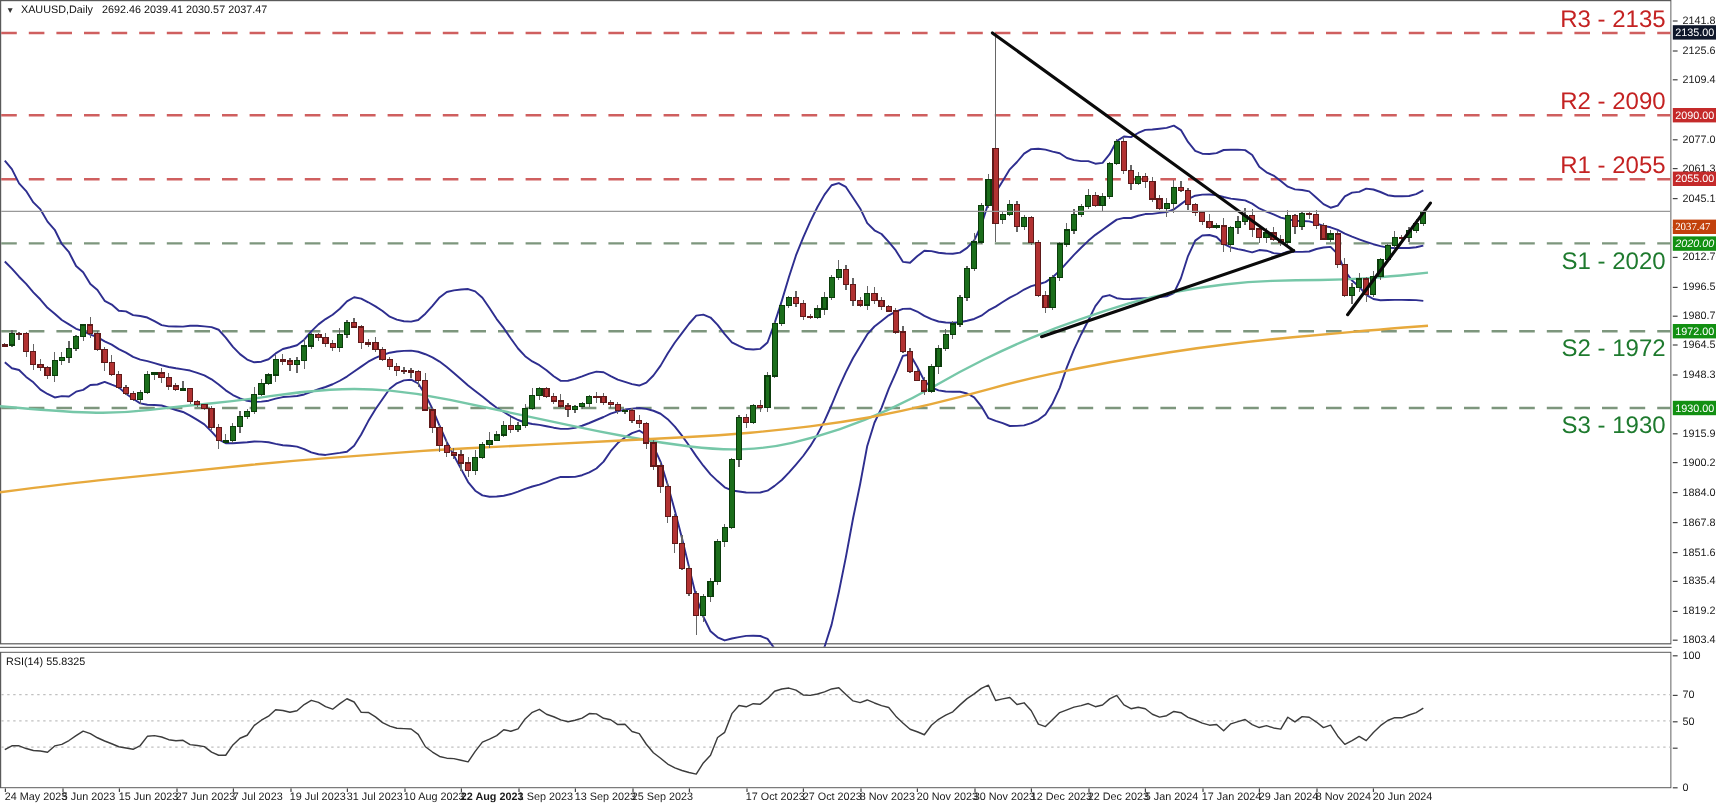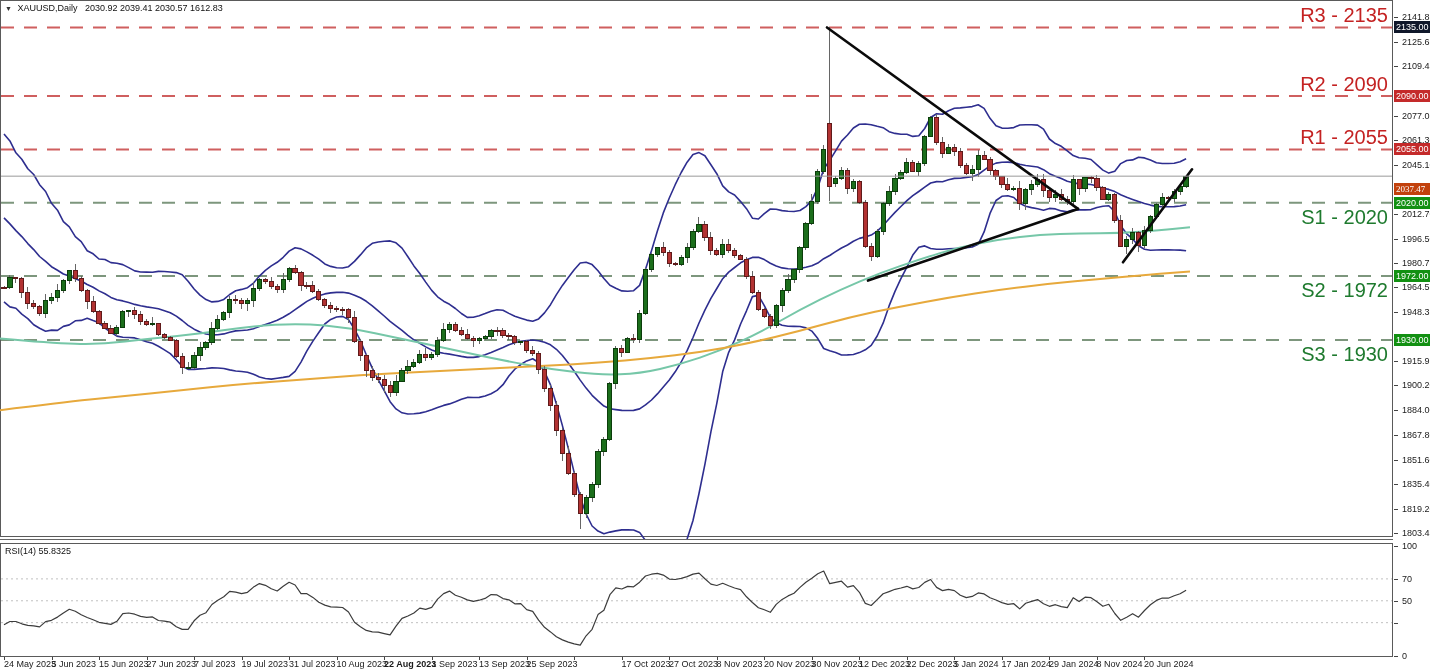--- a/index.html
+++ b/index.html
@@ -456,21 +456,21 @@
       <line x1="1" y1="79.66499999999999" x2="1392" y2="79.66499999999999" stroke="#c0c0c0" stroke-width="1" stroke-dasharray="2 3"></line>
       <line x1="1" y1="57.775" x2="1392" y2="57.775" stroke="#c0c0c0" stroke-width="1" stroke-dasharray="2 3"></line>
       <line x1="1" y1="35.88499999999999" x2="1392" y2="35.88499999999999" stroke="#c0c0c0" stroke-width="1" stroke-dasharray="2 3"></line>
       <polyline points="4.0,81.7 9.9,78.5 15.9,78.5 21.8,80.8 27.8,82.4 33.7,82.9 39.6,83.9 45.6,78.6 51.5,77.3 57.5,74.1 63.4,70.1 69.3,66.3 75.3,68.3 81.2,71.8 87.2,74.5 93.1,76.8 99.0,79.3 105.0,80.4 110.9,81.4 116.9,78.3 122.8,70.6 128.7,70.0 134.7,71.2 140.6,73.4 146.6,74.3 152.5,73.9 158.4,77.5 164.4,78.2 170.3,79.2 176.3,83.8 182.2,86.4 188.1,86.4 194.1,77.8 200.0,72.2 206.0,69.7 211.9,61.5 217.8,57.2 223.8,53.8 229.7,48.4 235.7,49.1 241.6,50.6 247.5,49.3 253.5,44.1 259.4,40.6 265.4,42.3 271.3,45.8 277.2,48.0 283.2,43.3 289.1,39.3 295.1,42.0 301.0,50.6 306.9,50.7 312.9,54.4 318.8,59.2 324.8,62.1 330.7,63.9 336.6,64.2 342.6,64.5 348.5,69.0 354.5,79.3 360.4,83.7 366.3,87.4 372.3,88.8 378.2,89.2 384.2,90.6 390.1,91.9 396.0,83.1 402.0,75.4 407.9,73.0 413.9,70.0 419.8,65.1 425.7,66.4 431.7,64.4 437.6,56.1 443.6,50.6 449.5,48.1 455.4,52.2 461.4,54.3 467.3,56.9 473.3,58.4 479.2,57.2 485.1,55.4 491.1,51.6 497.0,51.9 503.0,55.6 508.9,56.8 514.8,60.8 520.8,60.6 526.7,66.6 532.7,68.4 538.6,77.2 544.5,84.3 550.5,88.9 556.4,93.7 562.4,96.9 568.3,99.1 574.2,100.8 580.2,102.1 586.1,92.8 592.1,86.3 598.0,71.6 603.9,67.3 609.9,51.7 615.8,44.9 621.8,46.0 627.7,43.4 633.6,43.8 639.6,39.2 645.5,33.0 651.5,31.2 657.4,30.4 663.3,32.1 669.3,36.1 675.2,36.5 681.2,35.3 687.1,33.6 693.0,31.1 699.0,30.1 704.9,35.8 710.9,41.1 716.8,42.5 722.7,40.3 728.7,42.8 734.6,45.0 740.6,46.6 746.5,53.8 752.4,59.5 758.4,64.7 764.3,66.8 770.3,69.3 776.2,61.4 782.1,56.4 788.1,52.9 794.0,50.2 800.0,44.4 805.9,39.2 811.8,35.2 817.8,30.7 823.7,28.0 829.7,40.7 835.6,39.4 841.5,38.2 847.5,44.1 853.4,42.7 859.4,49.3 865.3,60.4 871.2,62.5 877.2,56.6 883.1,50.8 889.1,48.6 895.0,46.3 900.9,45.0 906.9,43.3 912.8,45.9 918.8,44.5 924.7,39.4 930.6,36.5 936.6,44.4 942.5,47.6 948.5,46.4 954.4,47.6 960.3,52.2 966.3,54.6 972.2,53.4 978.2,49.9 984.1,50.9 990.0,54.8 996.0,57.0 1001.9,59.6 1007.9,61.3 1013.8,60.7 1019.7,65.9 1025.7,60.2 1031.6,58.4 1037.6,56.6 1043.5,60.8 1049.4,63.3 1055.4,61.7 1061.3,63.6 1067.3,64.6 1073.2,54.7 1079.1,58.6 1085.1,54.2 1091.0,54.7 1097.0,58.7 1102.9,63.3 1108.8,61.3 1114.8,70.5 1120.7,77.3 1126.7,74.2 1132.6,70.7 1138.5,74.2 1144.5,67.5 1150.4,61.7 1156.4,57.4 1162.3,55.0 1168.2,55.2 1174.2,52.8 1180.1,50.8 1186.1,47.2" fill="none" stroke="#3c3c3c" stroke-width="1.2" stroke-linejoin="round"></polyline>
     </svg>
 
   <div id="title-bar">
     <span class="dd">▼</span>
     <span>XAUUSD,Daily</span>
     <span>&nbsp;</span>
-    <span>2030.92 2039.41 2030.57 1612.83</span>
+    <span>2692.46 2039.41 2030.57 2037.47</span>
   </div>
 
   <div id="rsi-label">RSI(14) 55.8325</div>
 
   <div id="sep-line"></div>
 
   <div id="price-scale">
       <div class="tickmark" style="top: 17px;"></div>
       <div class="ytick" style="top: 17px;">2141.85</div>
       <div class="tickmark" style="top: 41.7021px;"></div>
@@ -517,21 +517,21 @@
       <div class="ytick" style="top: 578.885px;">70</div>
       <div class="tickmark" style="top: 600.775px;"></div>
       <div class="ytick" style="top: 600.775px;">50</div>
       <div class="tickmark" style="top: 622.665px;"></div>
       <div class="ytick" style="top: 643px; margin-left: 30px;">30</div>
       <div class="tickmark" style="top: 655.5px;"></div>
       <div class="ytick" style="top: 655.5px;">0</div>
       <div class="badge" style="top: 27.445px; background: #0f172a;">2135.00</div>
       <div class="badge" style="top: 96.0619px; background: rgb(196, 42, 42);">2090.00</div>
       <div class="badge" style="top: 149.431px; background: rgb(196, 42, 42);">2055.00</div>
-      <div class="badge" style="top: 202.799px; background: rgb(18, 144, 18);">2020.00</div>
+      <div class="badge" style="top: 202.799px; background: rgb(18, 144, 18); font-style: italic;">2020.00</div>
       <div class="badge" style="top: 275.991px; background: rgb(18, 144, 18);">1972.00</div>
       <div class="badge" style="top: 340.033px; background: rgb(18, 144, 18);">1930.00</div>
       <div class="badge" style="top: 189px; background: #c2410c; font-family: Liberation Serif, serif;">2037.47</div>
     </div>
   <div id="time-scale">
       <div class="xtick" style="left: 4px;"></div>
       <div class="xlabel" style="left: 4px;">24 May 2023</div>
       <div class="xtick" style="left: 51.5px;"></div>
       <div class="xlabel" style="left: 51.5px;">5 Jun 2023</div>
       <div class="xtick" style="left: 99px;"></div>

